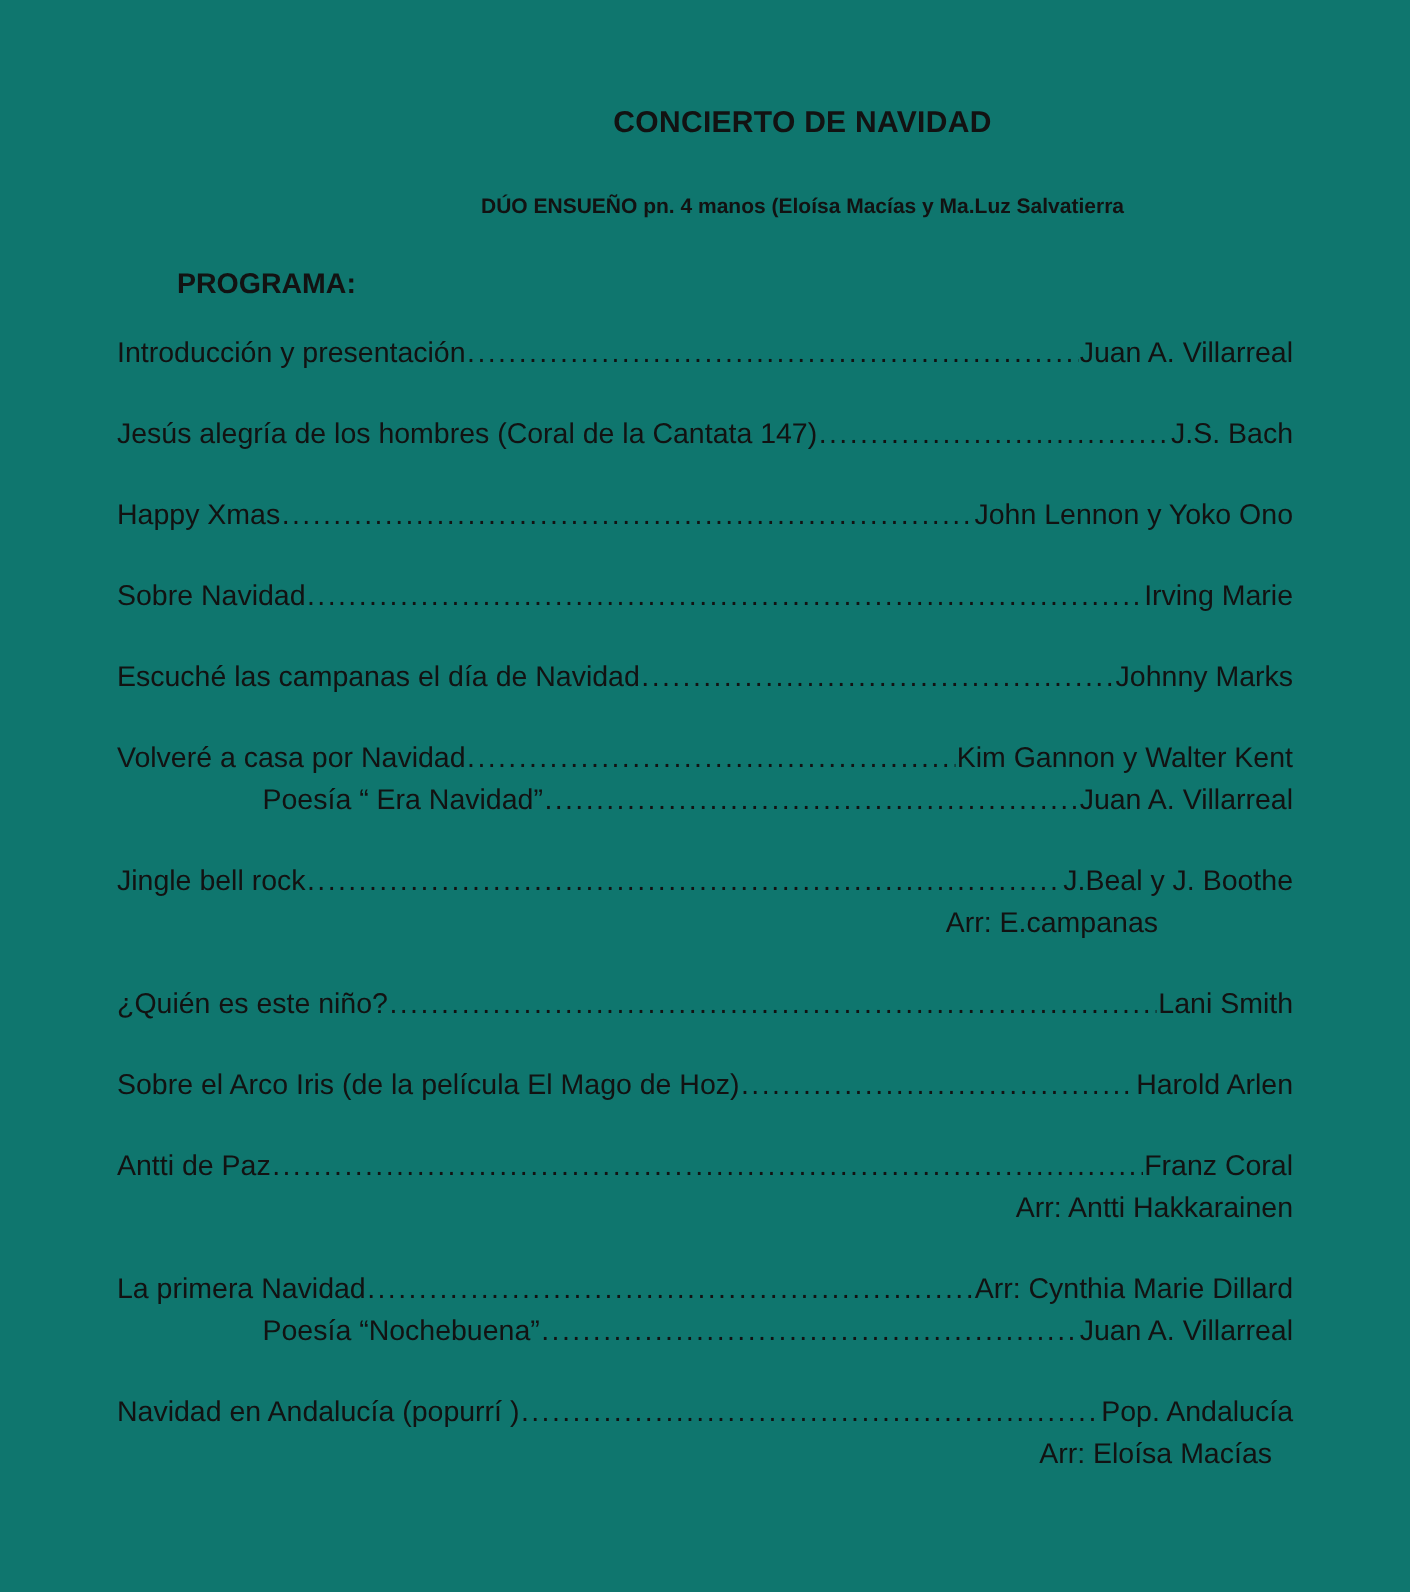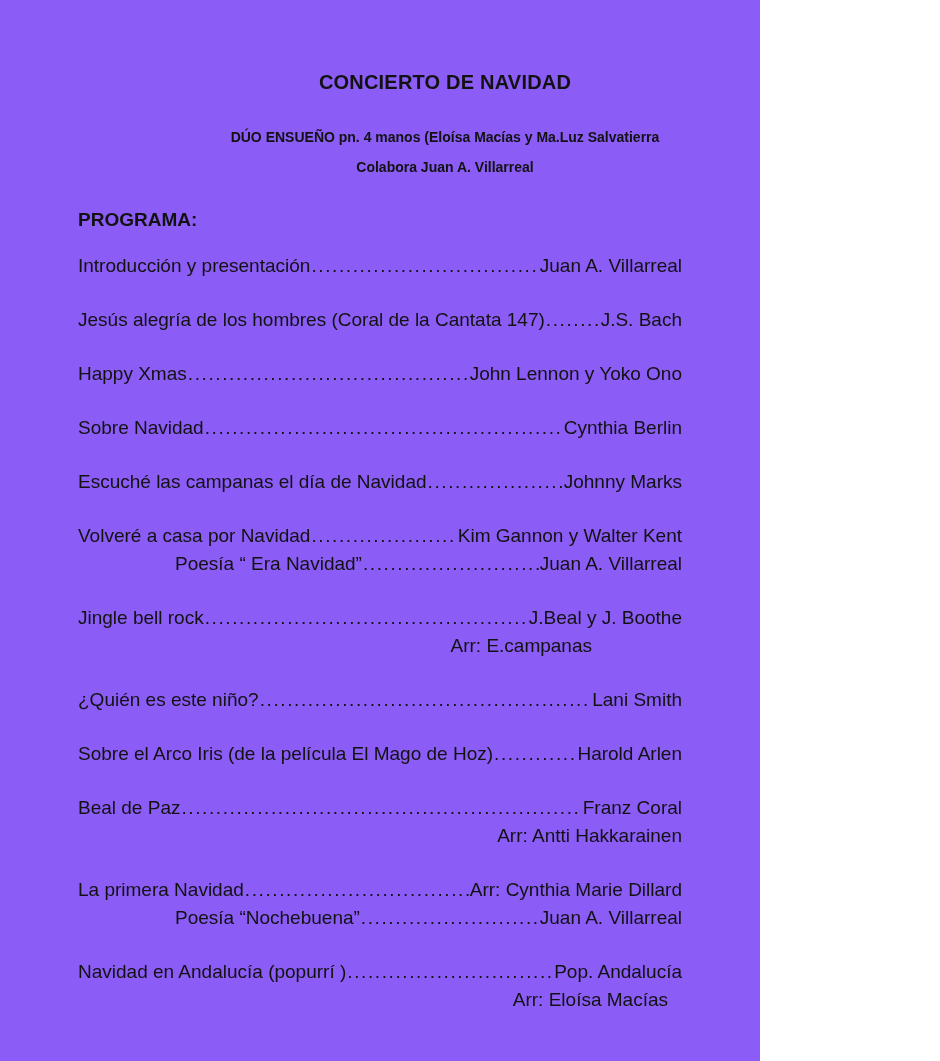--- a/index.html
+++ b/index.html
@@ -1,22 +1,22 @@
 <!DOCTYPE html>
 <html><head>
 <meta charset="utf-8">
 <style>
   html, body { margin: 0; padding: 0; background: #ffffff; }
   .page {
     position: relative;
-    width: 760px;
+    width: 940px;
     height: 1061px;
     box-sizing: border-box;
     padding: 70px 78px 0 78px;
-    background: #8b5cf6;
+    background: #0f766e;
     color: #121212;
     font-family: "Liberation Sans", sans-serif;
     overflow: hidden;
   }
   .doc-header { text-align: center; padding-left: 130px; }
   .doc-title {
     font-size: 20px;
     font-weight: bold;
     line-height: 24px;
     white-space: nowrap;
@@ -27,20 +27,21 @@
     font-size: 14px;
     font-weight: bold;
     line-height: 30px;
     white-space: nowrap;
   }
   .section-heading {
     margin-top: 26px;
     font-size: 19px;
     font-weight: bold;
     line-height: 24px;
+    margin-left: 40px;
   }
   .program-list { margin-top: 20px; font-size: 19px; }
   .prog-item { margin-bottom: 26px; }
   .prog-line {
     display: flex;
     align-items: baseline;
     line-height: 28px;
   }
   .prog-line.sub { padding-left: 97px; align-items: center; }
   .song-title { white-space: nowrap; flex: 0 0 auto; }
@@ -58,21 +59,20 @@
   .prog-item:nth-child(12) .arr-line { padding-right: 14px; }
 </style>
 </head>
 <body>
 
 <div class="page">
   <header class="doc-header">
     <div class="doc-title">CONCIERTO DE NAVIDAD</div>
     <div class="doc-subtitle-block">
       <div class="doc-subtitle">DÚO ENSUEÑO pn. 4 manos (Eloísa Macías y Ma.Luz Salvatierra</div>
-      <div class="doc-subtitle">Colabora Juan A. Villarreal</div>
     </div>
   </header>
 
   <div class="section-heading">PROGRAMA:</div>
 
   <div class="program-list" id="program-list">
       <div class="prog-item">
         <div class="prog-line">
           <span class="song-title">Introducción y presentación</span>
           <span class="leader">....................................................................................................................................................................................</span>
@@ -90,21 +90,21 @@
         <div class="prog-line">
           <span class="song-title">Happy Xmas</span>
           <span class="leader">....................................................................................................................................................................................</span>
           <span class="composer">John Lennon y Yoko Ono</span>
         </div>
       </div>
       <div class="prog-item">
         <div class="prog-line">
           <span class="song-title">Sobre Navidad</span>
           <span class="leader">....................................................................................................................................................................................</span>
-          <span class="composer">Cynthia Berlin</span>
+          <span class="composer">Irving Marie</span>
         </div>
       </div>
       <div class="prog-item">
         <div class="prog-line">
           <span class="song-title">Escuché las campanas el día de Navidad</span>
           <span class="leader">....................................................................................................................................................................................</span>
           <span class="composer">Johnny Marks</span>
         </div>
       </div>
       <div class="prog-item">
@@ -136,21 +136,21 @@
       </div>
       <div class="prog-item">
         <div class="prog-line">
           <span class="song-title">Sobre el Arco Iris (de la película El Mago de Hoz)</span>
           <span class="leader">....................................................................................................................................................................................</span>
           <span class="composer">Harold Arlen</span>
         </div>
       </div>
       <div class="prog-item">
         <div class="prog-line">
-          <span class="song-title">Beal de Paz</span>
+          <span class="song-title">Antti de Paz</span>
           <span class="leader">....................................................................................................................................................................................</span>
           <span class="composer">Franz Coral</span>
         </div>
         <div class="arr-line">Arr: Antti Hakkarainen</div>
       </div>
       <div class="prog-item">
         <div class="prog-line">
           <span class="song-title">La primera Navidad</span>
           <span class="leader">....................................................................................................................................................................................</span>
           <span class="composer">Arr: Cynthia Marie Dillard</span>

